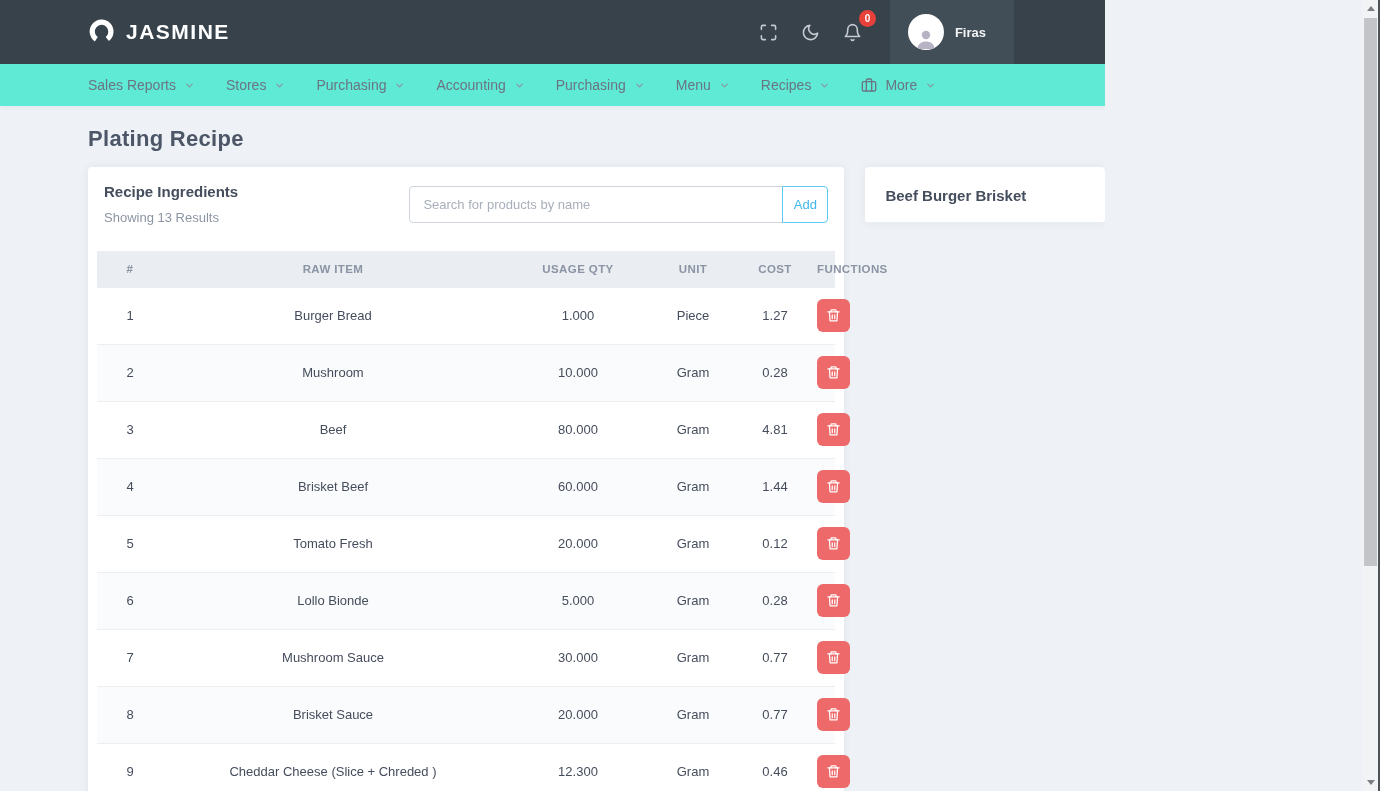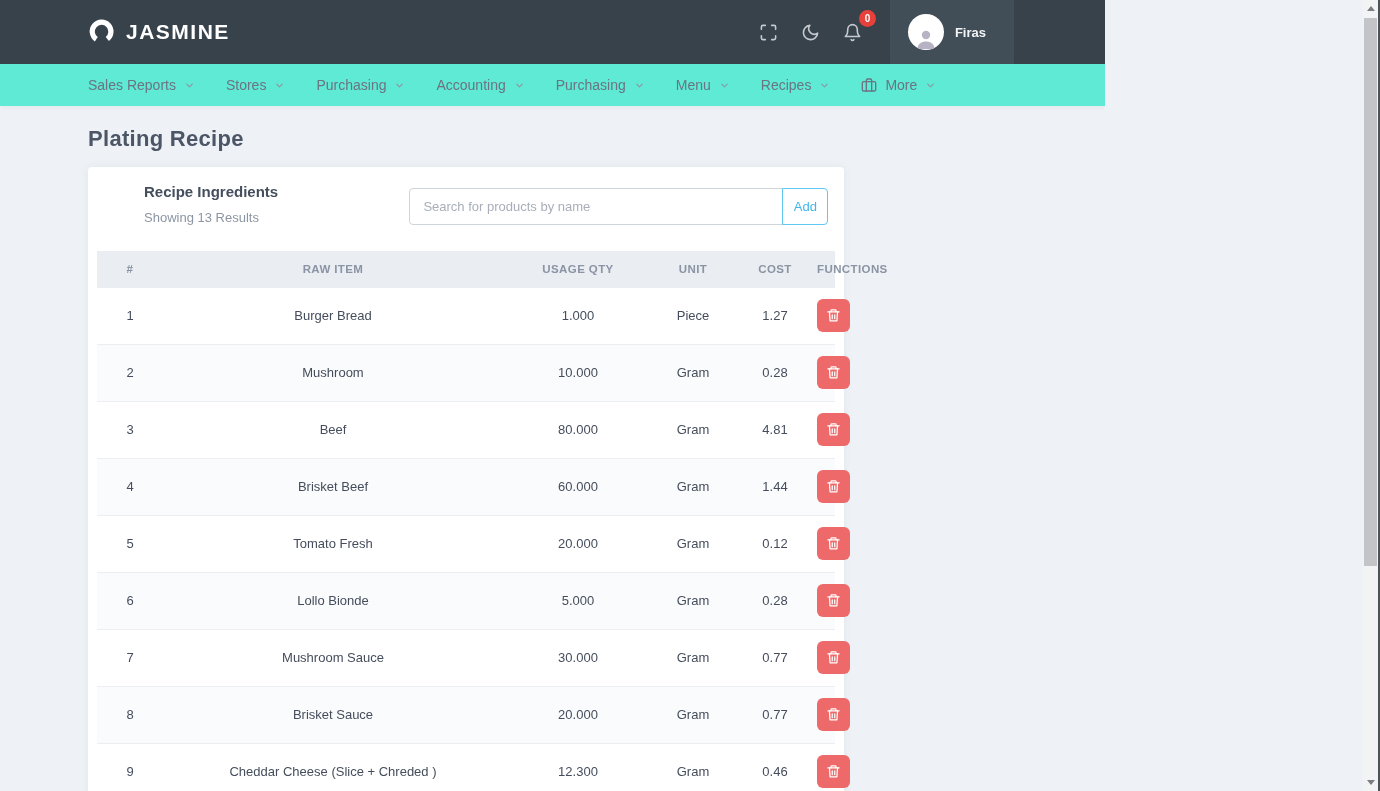--- a/index.html
+++ b/index.html
@@ -30,21 +30,21 @@
   .page{padding:20px 0 0 88px;}
   .page-head{width:1184px;display:flex;align-items:flex-end;margin-bottom:15px;}
   .page-title{font-size:22px;font-weight:bold;color:#4c5667;letter-spacing:.3px;}
   .exit-btn{margin-left:auto;width:83px;height:25px;background:var(--green);color:#fff;border:none;border-radius:3px;font-size:12px;font-weight:bold;cursor:pointer;}
 
   .content{display:flex;gap:21px;align-items:flex-start;}
   .card{background:#ffffff;border-radius:4px;box-shadow:0 0 8px rgba(60,70,90,.07);}
   .left-card{width:884px;}
   .right-card{width:280px;}
 
-  .left-head{display:flex;justify-content:space-between;align-items:flex-end;padding:16px 16px 0;margin-left:40px;}
+  .left-head{display:flex;justify-content:space-between;align-items:center;padding:16px 16px 0;}
   .card-title{font-size:15px;font-weight:bold;color:#454e5d;}
   .card-sub{font-size:13px;color:var(--muted);margin-top:10px;}
   .search-group{display:flex;align-items:stretch;}
   .search-input{width:374px;height:37px;border:1px solid #cfd5db;border-radius:4px 0 0 4px;padding:0 13px;font-size:13px;color:#495057;outline:none;background:#fff;}
   .search-input::placeholder{color:#a8afba;}
   .add-btn{width:46px;height:37px;border:1px solid #5ec7f2;background:#fff;color:var(--blue);font-size:13px;border-radius:0 4px 4px 0;margin-left:-1px;cursor:pointer;}
 
   .table-wrap{padding:0 9px 9px;margin-top:26px;}
   table{width:100%;border-collapse:collapse;table-layout:fixed;}
   th{height:36px;background:#eaedf1;color:#8b94a4;font-size:11.5px;letter-spacing:.4px;font-weight:bold;text-align:center;}
@@ -389,20 +389,21 @@
                       </svg>
       </button>
     </td>
   </tr>
 </tbody>
           </table>
         </div>
       </div>
 
       <div class="card right-card">
+        <div class="right-title">Beef Burger Brisket</div>
       </div>
     </div>
   </div>
 </div>
 
 <div class="scrollbar">
   <span class="sb-arrow up">
       <span class="tri-up"></span>
     </span>
   <span class="sb-thumb"></span>

